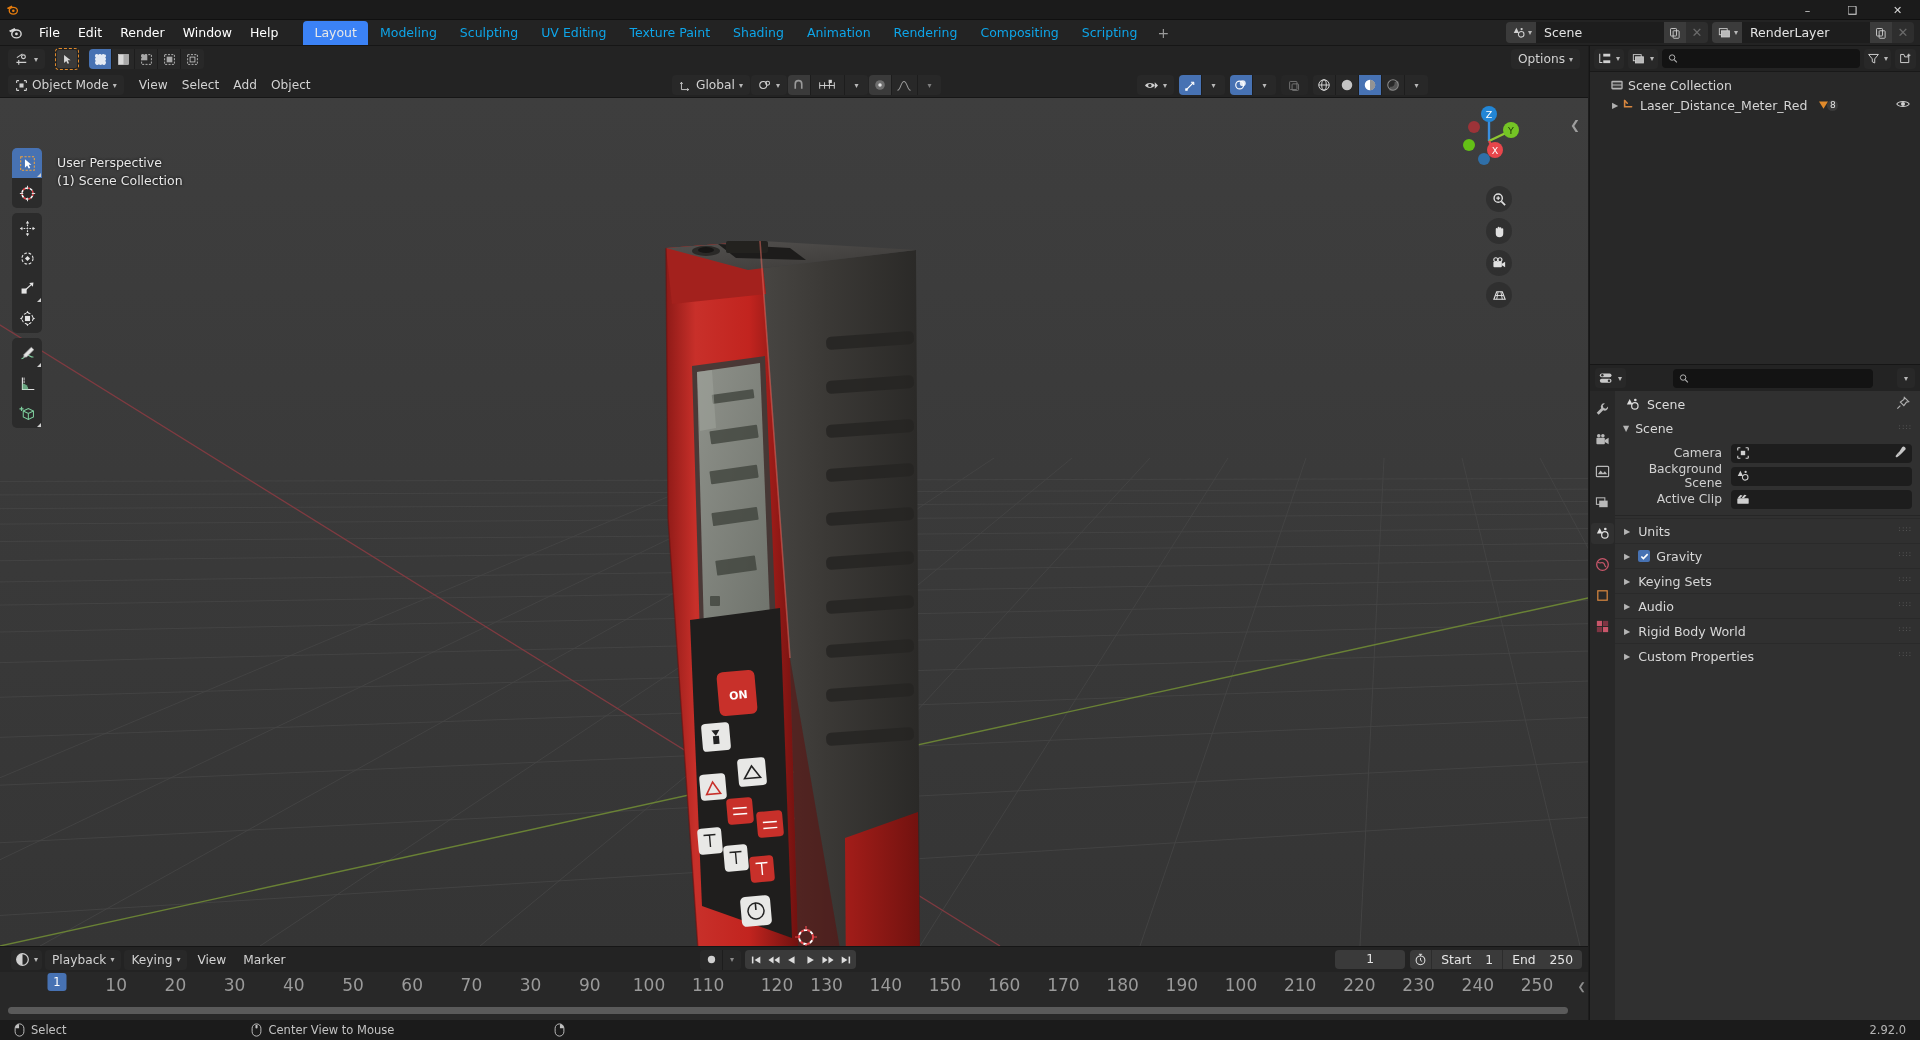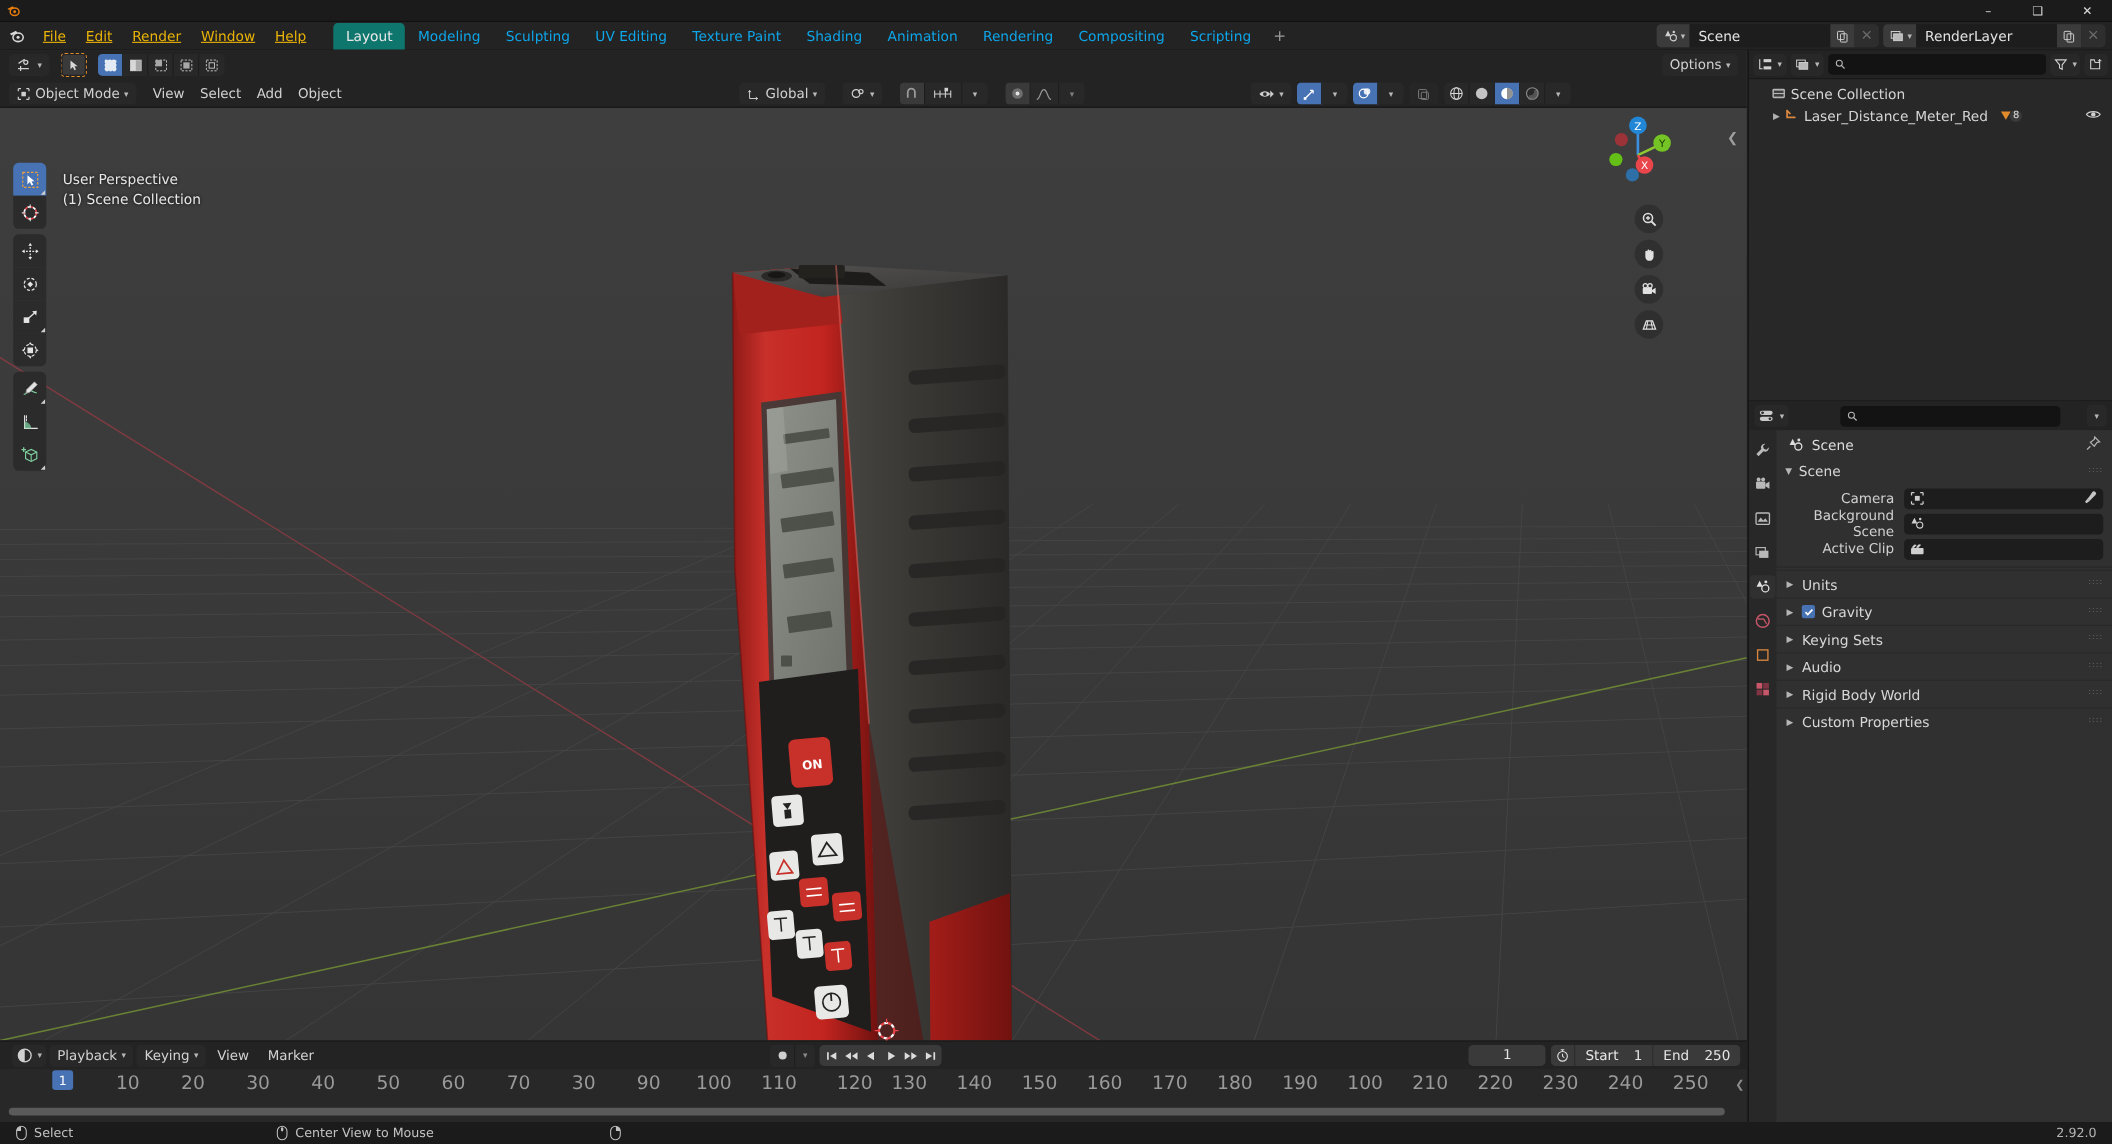--- a/index.html
+++ b/index.html
@@ -25,30 +25,29 @@
             color:#d8d8d8; font-size:11px; }
 
   
   .topbar {
     position:absolute; left:0; top:20px; width:1920px; height:26px;
     background:#232323; display:flex; align-items:center;
     border-bottom:1px solid #161616;
   }
   .tb-logo { width:30px; display:flex; align-items:center; justify-content:center; }
   .menu-item {
-    padding:2px 9px; font-size:12.5px; color:#eab308; border-radius:3px; cursor:default;
+    padding:2px 9px; font-size:12.5px; color:#ffffff; border-radius:3px; cursor:default;
     line-height:18px;
-    text-decoration:underline;
   }
   .ws-tabs { display:flex; align-items:center; margin-left:16px; height:26px; }
   .ws-tab {
     padding:3px 11px 4px; font-size:12.5px; color:#0ea5e9; cursor:default;
     border-radius:4px 4px 0 0; margin-right:1px; line-height:17px;
   }
-  .ws-tab.active { background:#0f766e; color:#e8e8e8; }
+  .ws-tab.active { background:#3b82f6; color:#e8e8e8; }
   .ws-add { padding:2px 8px; color:#9a9a9a; font-size:14px; }
 
   .topbar-right { position:absolute; right:6px; top:2px; display:flex; align-items:center; gap:4px;}
   .id-block { display:flex; align-items:center; background:#282828; border-radius:4px; height:21px;}
   .id-icon { display:flex; align-items:center; gap:2px; padding:0 4px 0 6px; background:#3b3b3b;
              height:21px; border-radius:4px 0 0 4px;}
   .id-name { background:#1d1d1d; height:21px; line-height:21px; padding:0 8px; font-size:12.5px;
              min-width:128px; color:#e3e3e3;}
   .id-btn { width:22px; height:21px; display:flex; align-items:center; justify-content:center;
             background:#3b3b3b;}
@@ -339,21 +338,21 @@
             </svg>
           <span>Object Mode</span>
           <span class="caret">▾</span>
         </div>
         <div style="width:8px"></div>
         <div class="btn flat">View</div>
         <div class="btn flat">Select</div>
         <div class="btn flat">Add</div>
         <div class="btn flat">Object</div>
 
-        <div style="position:absolute; left:672px; display:flex; align-items:center; gap:16px;">
+        <div style="position:absolute; left:672px; display:flex; align-items:center; gap:1px;">
           <div class="btn">
             <svg width="13" height="13" viewBox="0 0 16 16">
                 <path d="M3 13 L3 4 M3 13 L12 13 M3 4 L1.5 6 M3 4 L4.5 6 M12 13 L10 11.5 M12 13 L10 14.5" stroke="#d0d0d0" stroke-width="1.1" fill="none"></path>
               </svg>
             <span>Global</span>
             <span class="caret">▾</span>
           </div>
           <div class="btn">
             <svg width="14" height="14" viewBox="0 0 16 16">
                 <circle cx="6" cy="8" r="4" fill="none" stroke="#d0d0d0" stroke-width="1.2"></circle>

